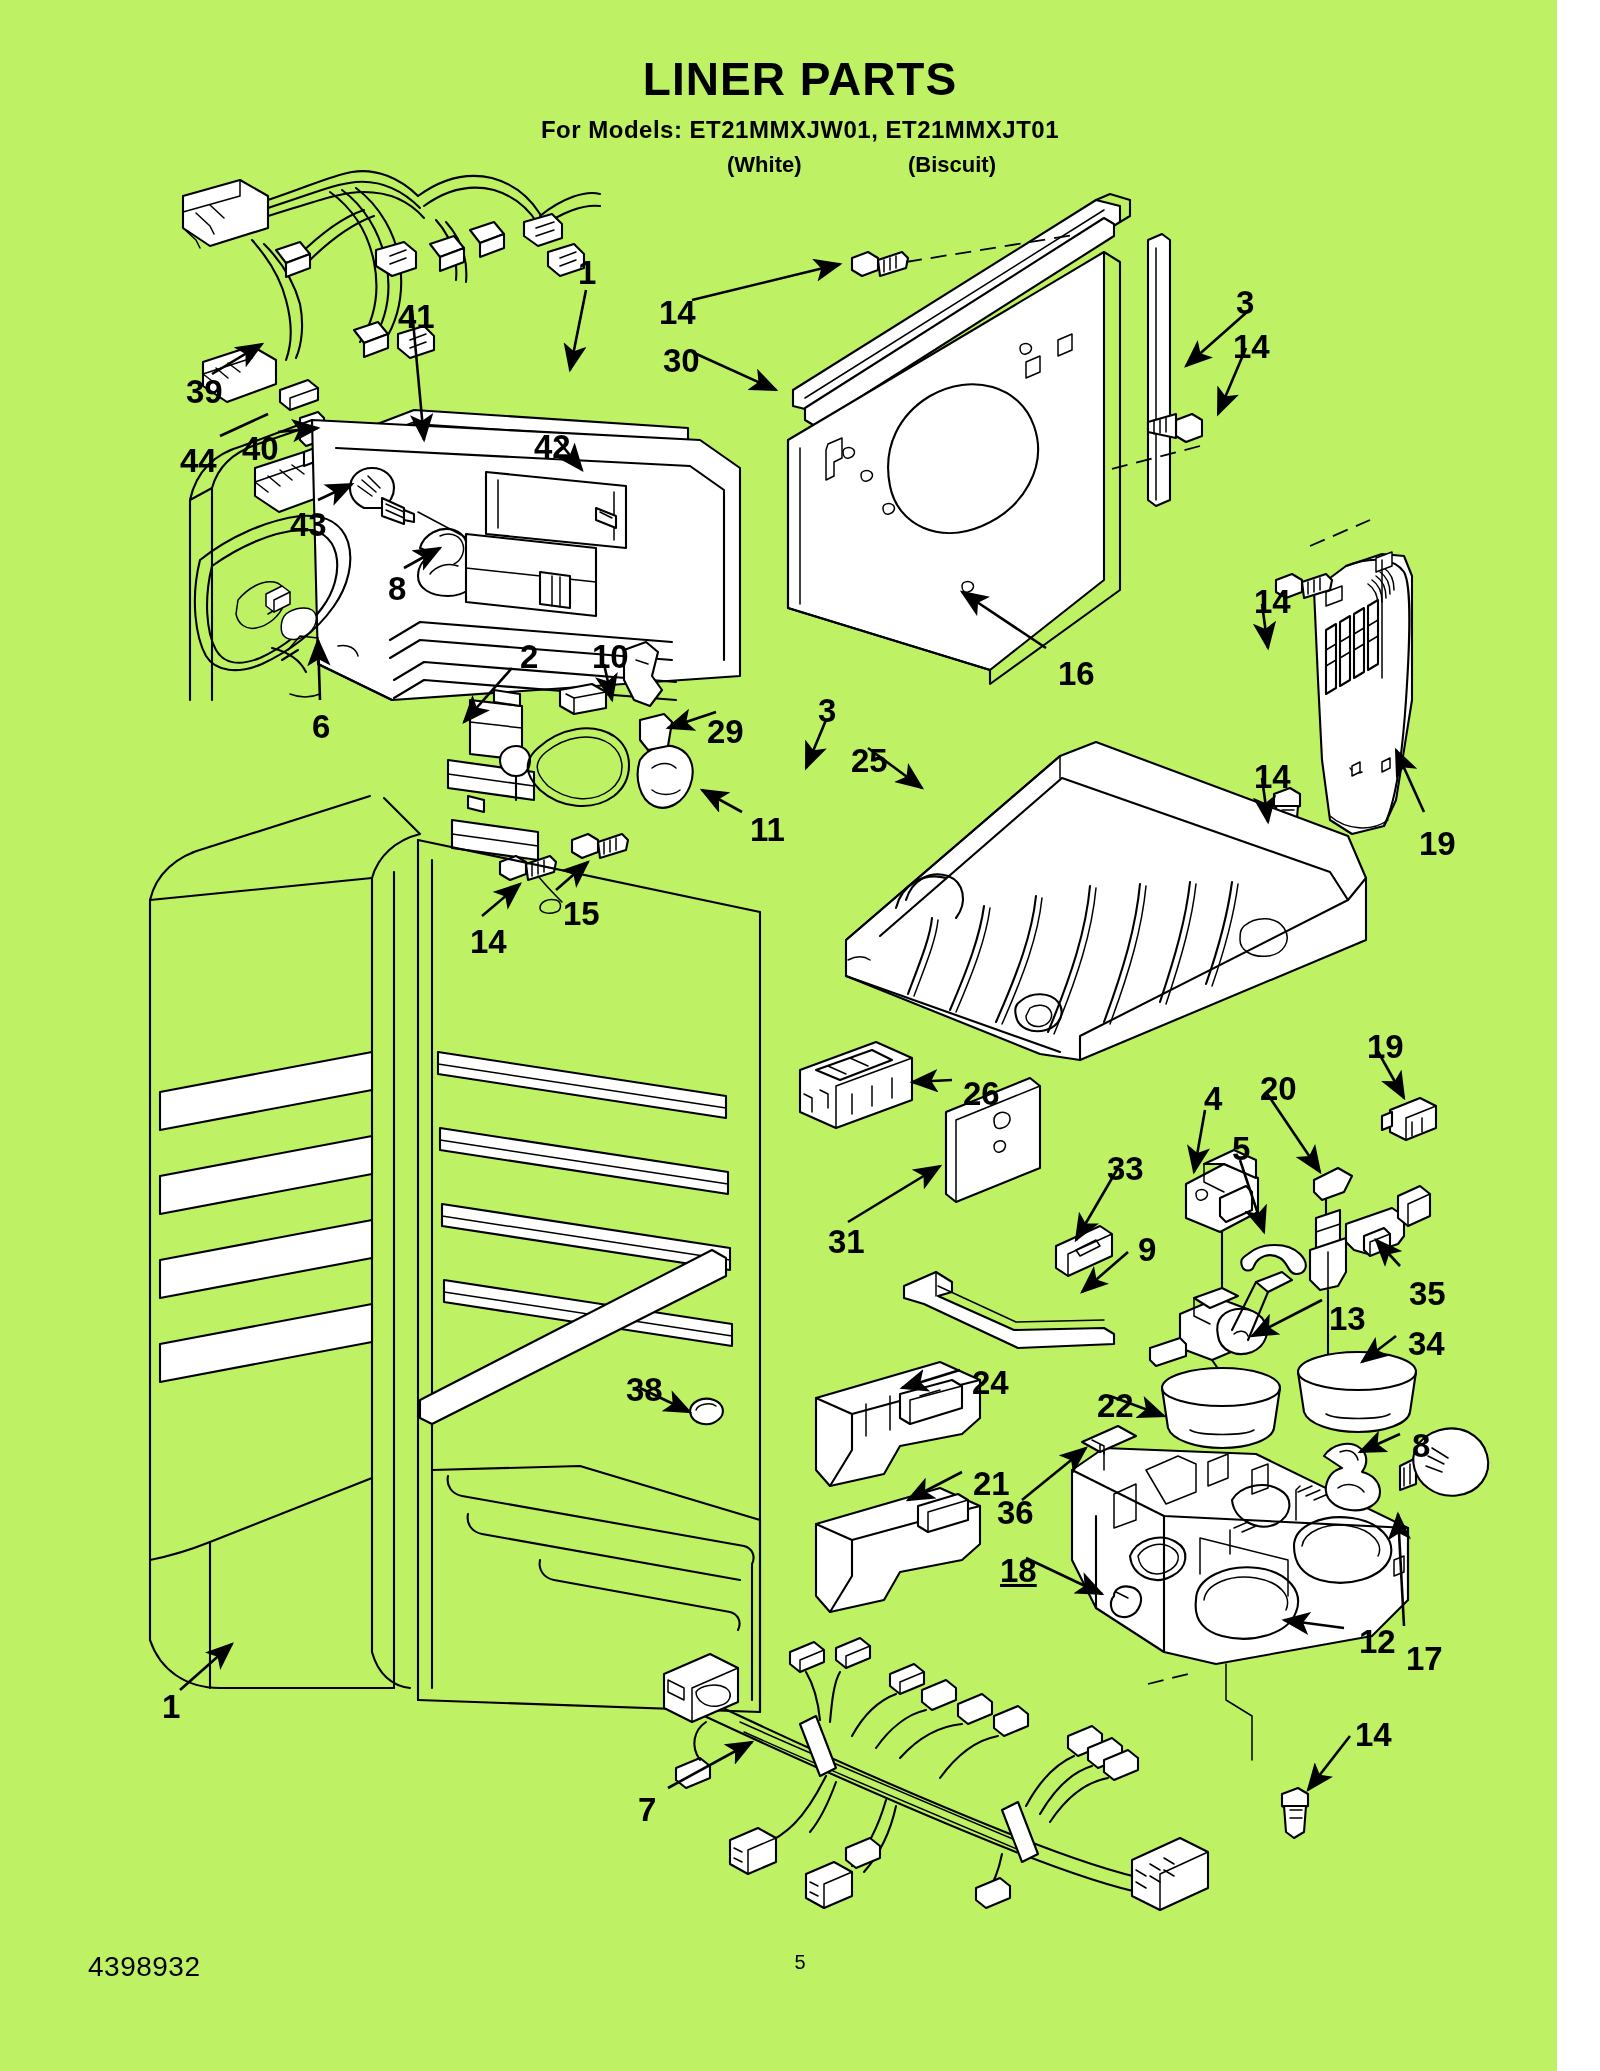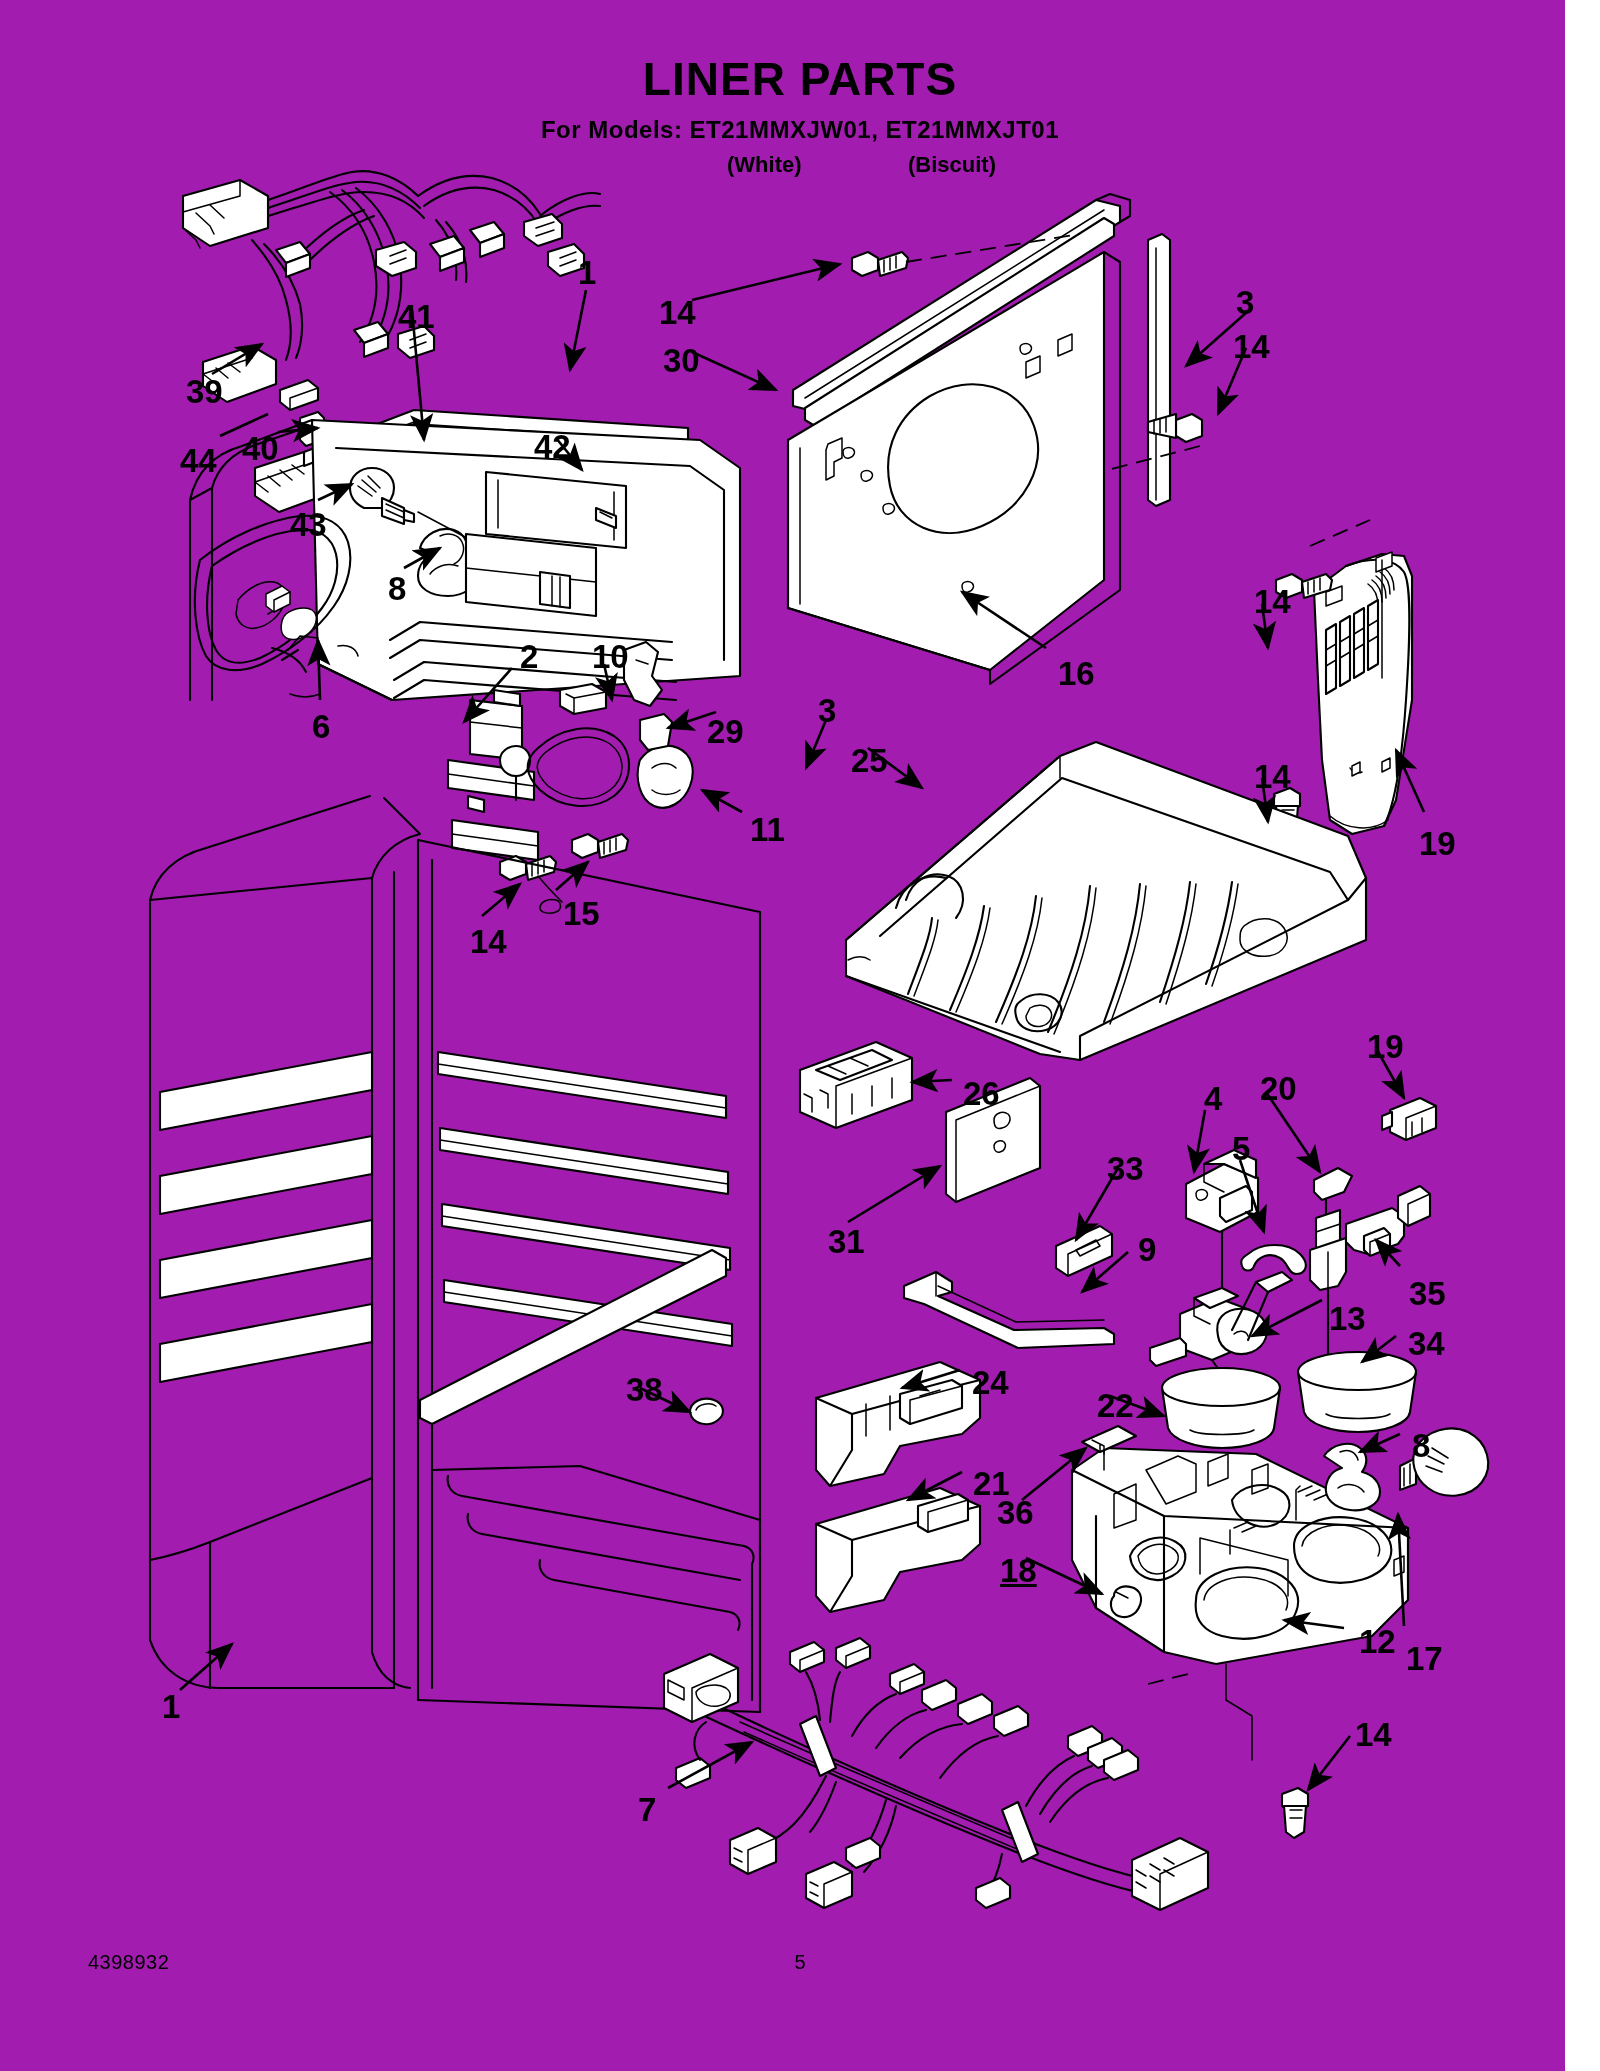--- a/index.html
+++ b/index.html
@@ -1,27 +1,27 @@
 <!DOCTYPE html>
 <html><head>
 <meta charset="utf-8">
 <style>
   html,body{margin:0;padding:0;background:#ffffff;}
   body{font-family:"Liberation Sans",sans-serif;color:#000;}
-  #page{position:relative;width:1557px;height:2071px;background:#a21caf;overflow:hidden;padding-left:8px;}
+  #page{position:relative;width:1557px;height:2071px;background:#bef264;overflow:hidden;}
 
   .ttl{position:absolute;left:0;width:1600px;text-align:center;font-weight:bold;letter-spacing:.5px;}
   #doc-title{top:52px;font-size:46px;letter-spacing:1px;}
   #doc-models{top:116px;font-size:24px;}
   .colorlbl{position:absolute;font-size:22px;font-weight:bold;}
   #color-white{left:727px;top:152px;}
   #color-biscuit{left:908px;top:152px;}
 
   #footer-note{position:absolute;left:0;top:1878px;width:1600px;text-align:center;font-size:17px;font-weight:bold;letter-spacing:1.2px;}
-  #doc-number{position:absolute;left:88px;top:1951px;font-size:20px;letter-spacing:.5px;}
+  #doc-number{position:absolute;left:88px;top:1951px;font-size:28px;letter-spacing:.5px;}
   #page-number{position:absolute;left:0;top:1951px;width:1600px;text-align:center;font-size:20px;}
 
   
   .callout{position:absolute;font-size:33px;font-weight:bold;line-height:1;font-family:"Liberation Sans",sans-serif;}
 
   svg.art{position:absolute;left:0;top:0;width:1600px;height:2071px;pointer-events:none;}
   svg.art *{vector-effect:non-scaling-stroke;}
   .ln{fill:none;stroke:#000;stroke-width:2.1;stroke-linejoin:round;stroke-linecap:round;}
   .ln-t{fill:none;stroke:#000;stroke-width:1.5;stroke-linejoin:round;stroke-linecap:round;}
   .fillw{fill:#fff;stroke:#000;stroke-width:2.1;stroke-linejoin:round;}

